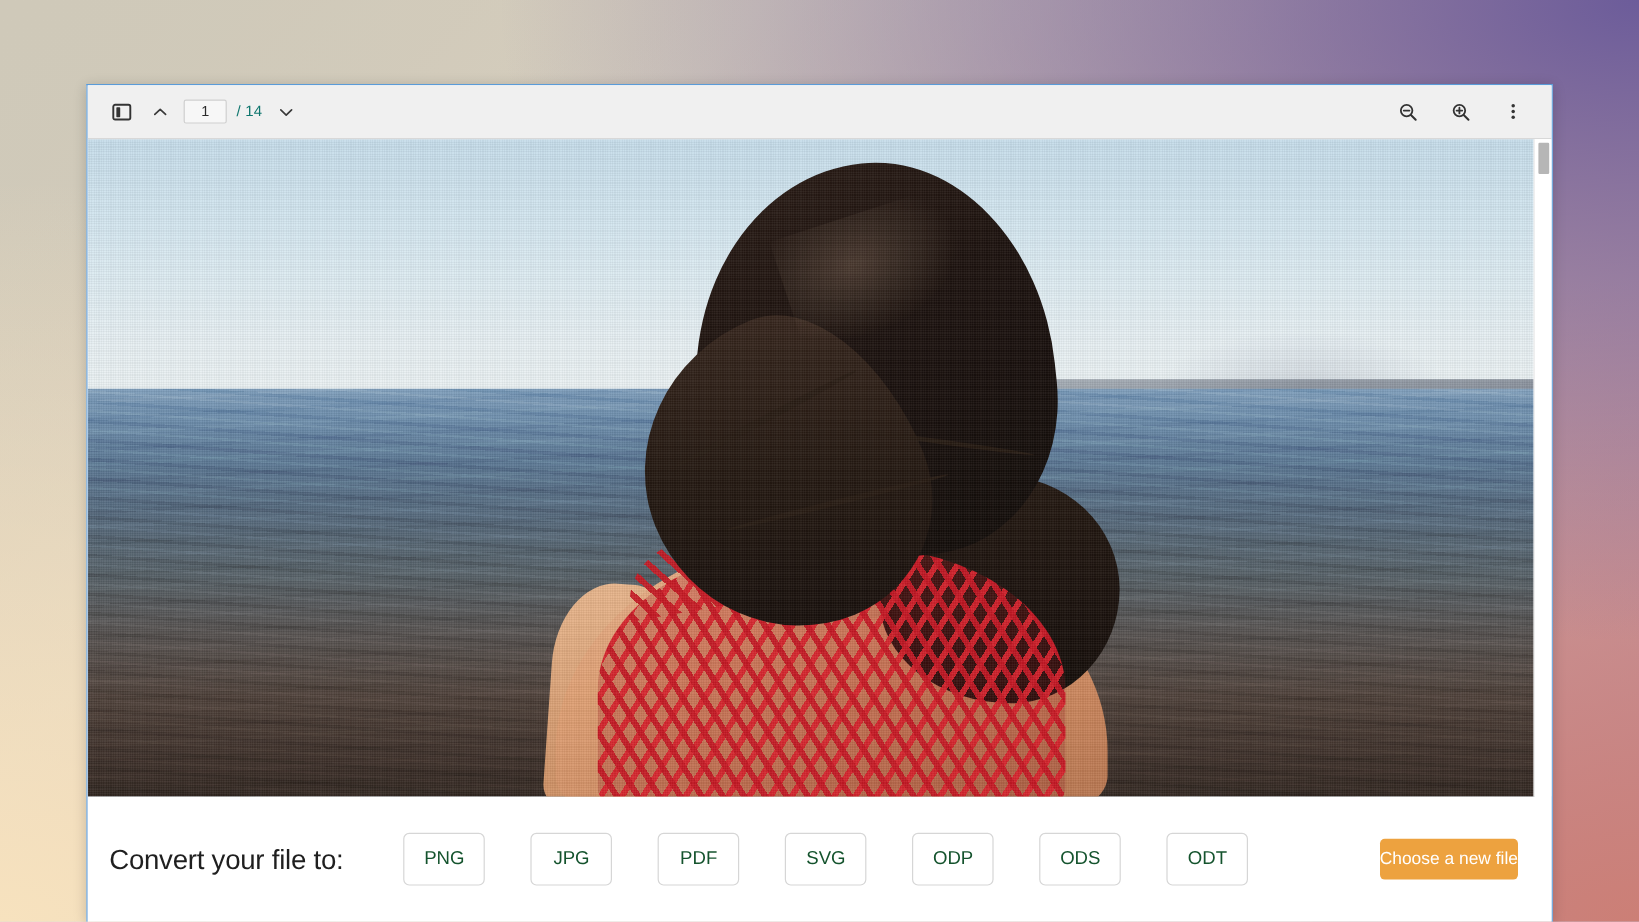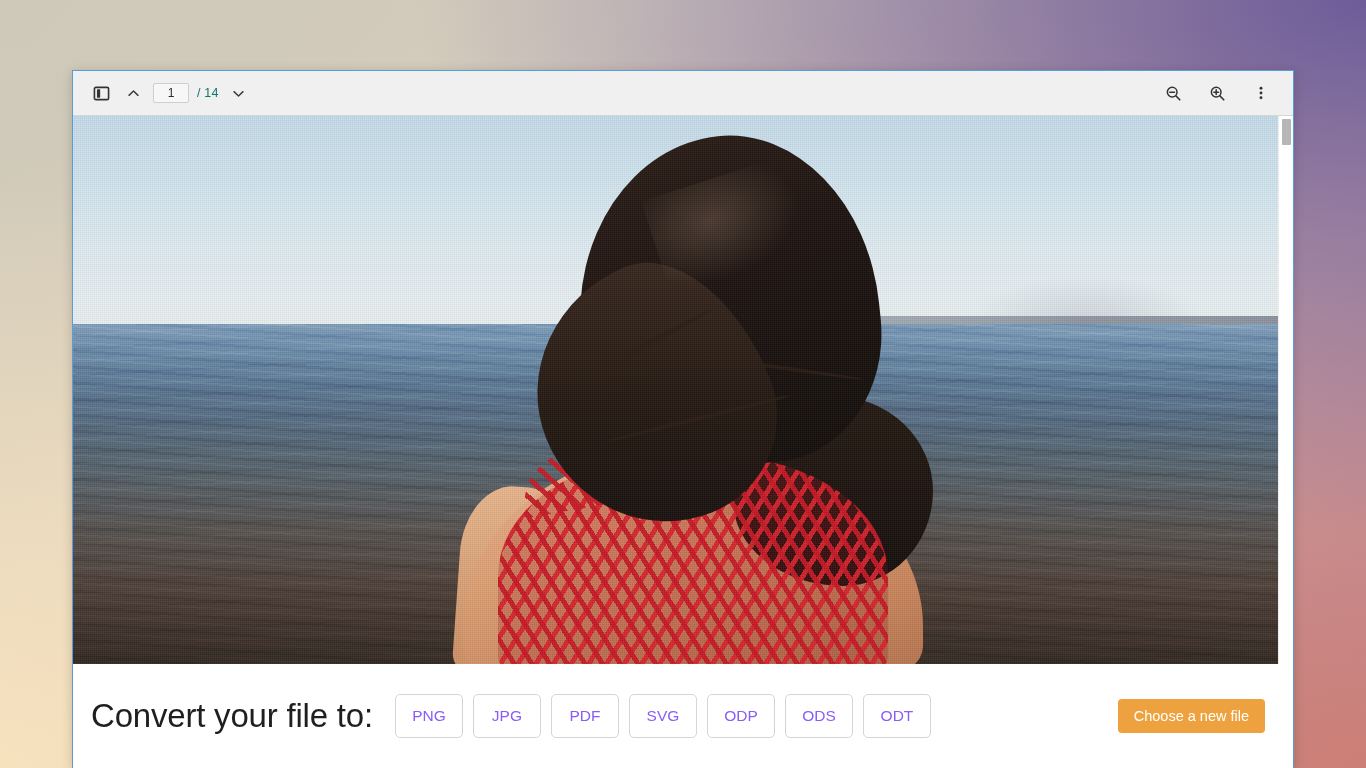--- a/index.html
+++ b/index.html
@@ -317,49 +317,50 @@
   #convert-bar {
     position: relative;
     height: 104px;
     background: #ffffff;
     display: flex;
     align-items: center;
     padding: 0 28px 0 18px;
     box-sizing: border-box;
   }
   #convert-label {
-    font-size: 33px;
+    font-size: 23px;
     color: #1f1f1f;
     font-weight: 400;
     margin-right: 22px;
     white-space: nowrap;
     letter-spacing: -0.2px;
   }
   .fmt-list { display: flex; align-items: center; gap: 10px; }
   .fmt-btn {
     min-width: 68px;
     height: 44px;
     padding: 0 14px;
     background: #ffffff;
     border: 1px solid #d6d6d6;
     border-radius: 5px;
     font-size: 15.5px;
-    color: #8b5cf6;
+    color: #14532d;
     display: flex;
     align-items: center;
     justify-content: center;
     cursor: pointer;
     font-family: "Liberation Sans", sans-serif;
     box-sizing: border-box;
+    margin-left: 28px;
   }
 
   #choose-btn {
     margin-left: auto;
     height: 34px;
-    padding: 0 16px;
+    padding: 0 0;
     background: #eda23f;
     border: none;
     border-radius: 4px;
     color: #ffffff;
     font-size: 14.5px;
     display: flex;
     align-items: center;
     justify-content: center;
     cursor: pointer;
     font-family: "Liberation Sans", sans-serif;

